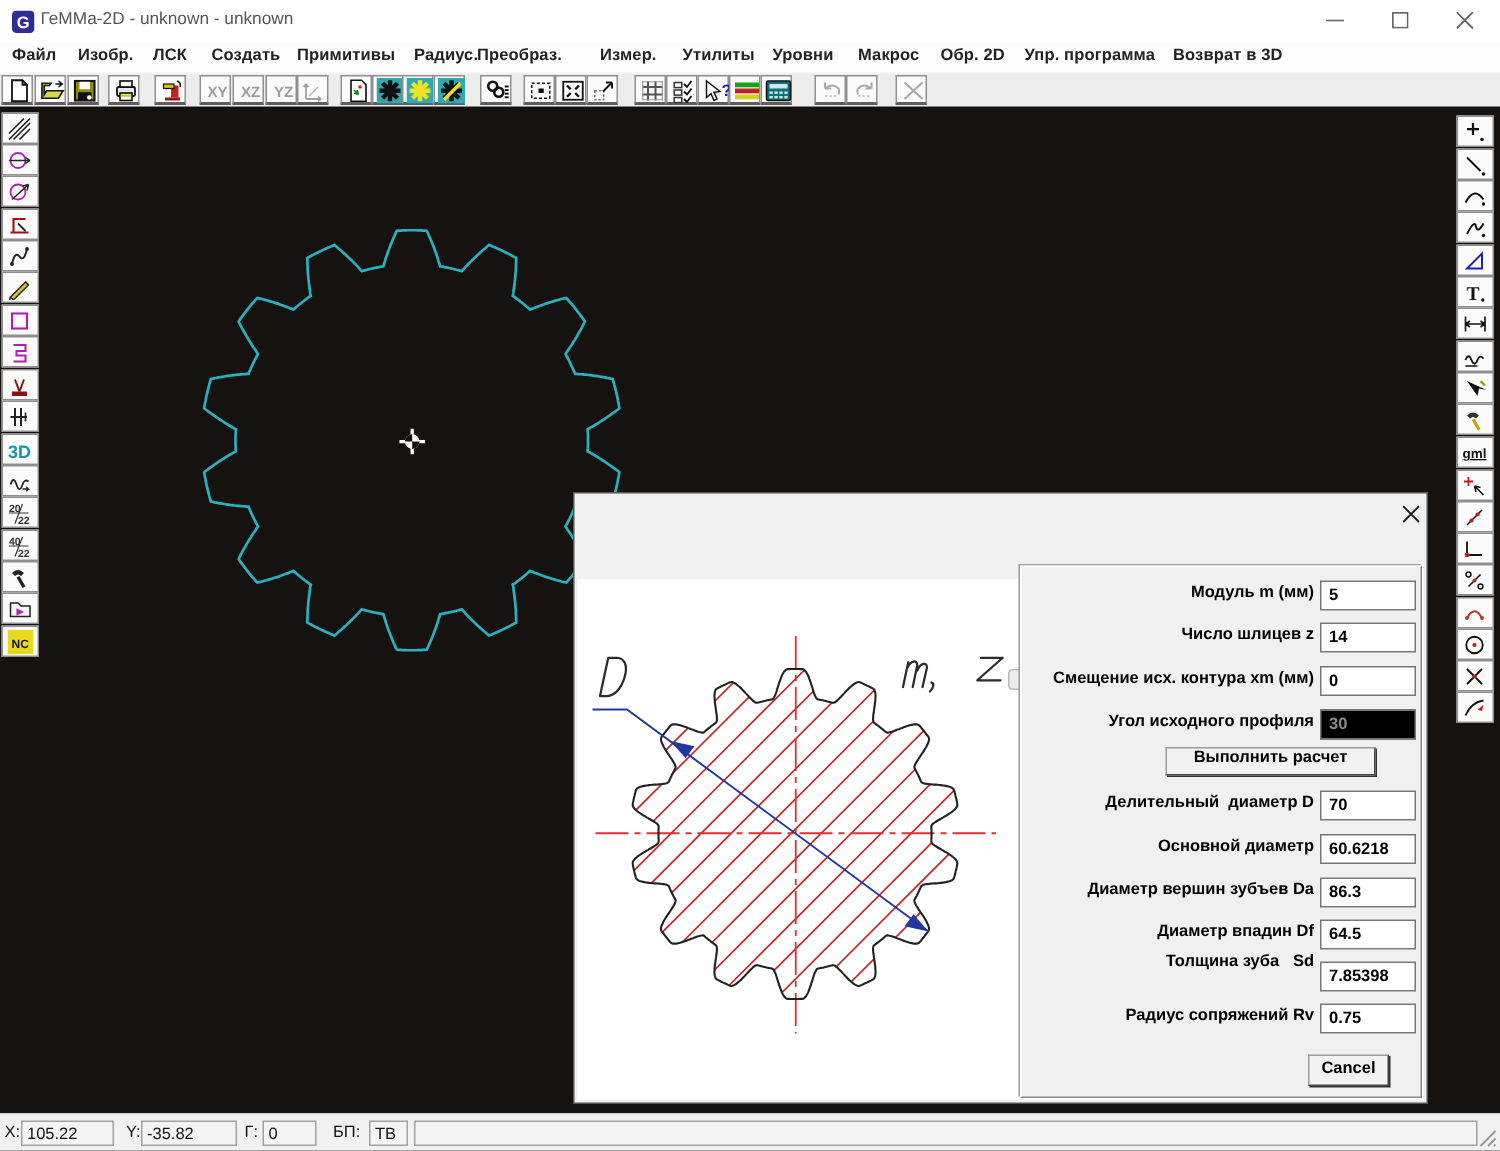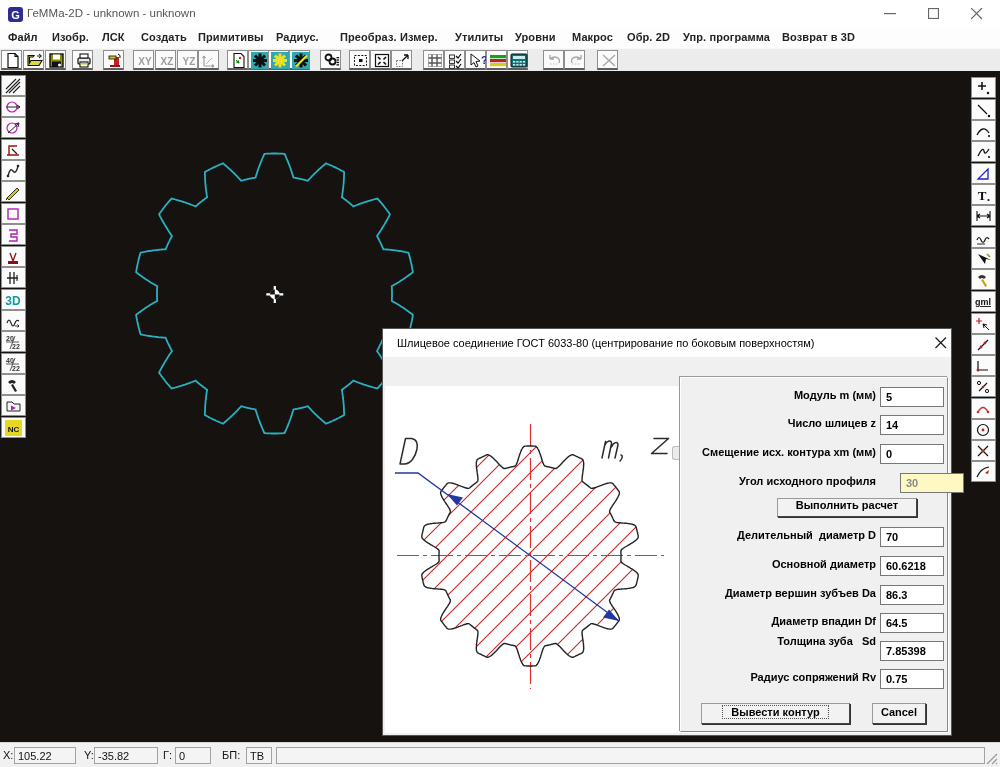--- a/index.html
+++ b/index.html
@@ -46,21 +46,21 @@
     </svg>
 </div>
 
 <div class="abs" id="menubar">
     <div class="mi" style="left:8px">Файл</div>
 <div class="mi" style="left:52px">Изобр.</div>
 <div class="mi" style="left:102px">ЛСК</div>
 <div class="mi" style="left:141px">Создать</div>
 <div class="mi" style="left:198px">Примитивы</div>
 <div class="mi" style="left:276px">Радиус.</div>
-<div class="mi" style="left:340px">Преобраз.</div>
+<div class="mi" style="left:318px">Преобраз.</div>
 <div class="mi" style="left:400px">Измер.</div>
 <div class="mi" style="left:455px">Утилиты</div>
 <div class="mi" style="left:515px">Уровни</div>
 <div class="mi" style="left:572px">Макрос</div>
 <div class="mi" style="left:627px">Обр. 2D</div>
 <div class="mi" style="left:683px">Упр. программа</div>
 <div class="mi" style="left:782px">Возврат в 3D</div>
   </div>
 
 <div class="abs" id="toolbar">
@@ -460,23 +460,20 @@
     </div>
 <div class="ltb" style="left:971px;top:390px">
       <svg width="17" height="16" viewBox="0 0 17 16">
         <path d="M2 13 Q6 4 14 3" fill="none" stroke="#111" stroke-width="1.2"></path>
         <path d="M10 9 l4 -3 -1 4 z" fill="#c02020"></path>
       </svg>
     </div>
 </div>
 
 <div class="abs" id="dlg">
-  <div id="dlg-title">
-      <span>Шлицевое соединение ГОСТ 6033-80 (центрирование по боковым поверхностям)</span>
-    </div>
   <svg class="abs" style="left:552px;top:8px" width="12" height="12">
       <path d="M0.5 0.5 L11 11 M11 0.5 L0.5 11" stroke="#1a1a1a" stroke-width="1.2"></path>
     </svg>
   <div id="draw">
     <svg width="296" height="347" viewBox="384 385 296 347">
       <defs>
           <clipPath id="gc">
             <path d="M529.0 445.0 L529.5 445.0 L530.0 445.0 L530.5 445.0 L531.0 445.0 L531.5 445.0 L532.0 445.0 L532.5 445.1 L532.9 445.1 L533.4 445.1 L533.9 445.1 L534.4 445.2 L534.9 445.4 L535.4 445.8 L535.8 446.3 L536.3 446.8 L536.7 447.5 L537.2 448.3 L537.6 449.1 L538.0 450.0 L538.4 451.0 L538.7 452.0 L539.1 453.0 L539.5 454.0 L539.8 455.1 L540.1 456.1 L540.5 457.2 L540.8 458.2 L541.1 459.2 L541.4 460.2 L541.7 461.1 L542.0 461.9 L542.3 462.7 L542.7 463.4 L543.0 464.0 L543.3 464.5 L543.7 464.9 L544.1 465.2 L544.4 465.3 L544.8 465.4 L545.2 465.5 L545.7 465.5 L546.1 465.6 L546.5 465.7 L546.9 465.8 L547.3 465.8 L547.7 465.9 L548.1 466.0 L548.5 466.1 L548.9 466.2 L549.2 466.3 L549.6 466.4 L550.0 466.5 L550.4 466.6 L550.8 466.7 L551.2 466.8 L551.6 466.9 L552.0 467.0 L552.4 467.1 L552.8 467.2 L553.2 467.3 L553.6 467.4 L554.0 467.5 L554.4 467.5 L554.9 467.5 L555.3 467.3 L555.9 467.0 L556.4 466.6 L557.0 466.1 L557.6 465.5 L558.3 464.9 L559.0 464.2 L559.7 463.5 L560.4 462.7 L561.1 461.9 L561.9 461.1 L562.6 460.3 L563.4 459.5 L564.2 458.7 L564.9 457.9 L565.7 457.2 L566.5 456.5 L567.2 455.9 L568.0 455.3 L568.7 454.8 L569.4 454.4 L570.0 454.1 L570.6 453.8 L571.2 453.7 L571.8 453.7 L572.2 453.9 L572.7 454.0 L573.1 454.2 L573.6 454.4 L574.0 454.6 L574.5 454.8 L574.9 455.1 L575.4 455.3 L575.8 455.5 L576.3 455.7 L576.7 455.9 L577.2 456.1 L577.6 456.3 L578.1 456.5 L578.5 456.8 L578.9 457.0 L579.4 457.2 L579.8 457.4 L580.3 457.7 L580.7 457.9 L581.1 458.1 L581.5 458.4 L581.9 458.8 L582.1 459.4 L582.3 460.0 L582.5 460.7 L582.6 461.5 L582.7 462.4 L582.7 463.3 L582.6 464.3 L582.6 465.3 L582.5 466.4 L582.4 467.5 L582.2 468.6 L582.1 469.7 L581.9 470.8 L581.8 471.9 L581.6 472.9 L581.5 474.0 L581.3 475.0 L581.2 475.9 L581.1 476.8 L581.1 477.6 L581.0 478.4 L581.1 479.1 L581.2 479.7 L581.3 480.2 L581.5 480.6 L581.8 480.9 L582.2 481.1 L582.5 481.4 L582.8 481.6 L583.1 481.9 L583.5 482.1 L583.8 482.4 L584.1 482.6 L584.5 482.8 L584.8 483.1 L585.1 483.3 L585.4 483.6 L585.7 483.9 L586.1 484.1 L586.4 484.4 L586.7 484.6 L587.0 484.9 L587.3 485.1 L587.6 485.4 L587.9 485.7 L588.3 485.9 L588.6 486.2 L588.9 486.5 L589.2 486.7 L589.5 487.0 L589.8 487.2 L590.3 487.4 L590.8 487.4 L591.4 487.3 L592.1 487.2 L592.8 487.0 L593.6 486.8 L594.5 486.5 L595.4 486.2 L596.3 485.8 L597.3 485.4 L598.3 485.1 L599.3 484.7 L600.4 484.3 L601.4 483.9 L602.5 483.5 L603.5 483.1 L604.5 482.8 L605.5 482.5 L606.4 482.3 L607.4 482.1 L608.2 481.9 L609.0 481.9 L609.7 481.9 L610.4 481.9 L611.0 482.1 L611.5 482.3 L611.8 482.6 L612.2 483.0 L612.5 483.4 L612.8 483.7 L613.1 484.1 L613.4 484.5 L613.8 484.9 L614.1 485.3 L614.4 485.6 L614.7 486.0 L615.0 486.4 L615.3 486.8 L615.6 487.2 L615.9 487.6 L616.2 488.0 L616.5 488.4 L616.8 488.8 L617.1 489.2 L617.4 489.5 L617.7 489.9 L618.0 490.3 L618.2 490.8 L618.3 491.3 L618.4 491.9 L618.3 492.6 L618.1 493.3 L617.9 494.0 L617.5 494.8 L617.1 495.7 L616.7 496.6 L616.2 497.5 L615.6 498.4 L615.1 499.3 L614.5 500.2 L613.9 501.1 L613.2 502.1 L612.6 503.0 L612.0 503.9 L611.4 504.7 L610.9 505.6 L610.4 506.4 L609.9 507.2 L609.5 507.9 L609.1 508.6 L608.9 509.2 L608.7 509.8 L608.6 510.3 L608.6 510.8 L608.7 511.2 L608.9 511.5 L609.1 511.9 L609.3 512.2 L609.5 512.6 L609.7 513.0 L609.9 513.3 L610.1 513.7 L610.3 514.1 L610.4 514.4 L610.6 514.8 L610.8 515.1 L611.0 515.5 L611.2 515.9 L611.3 516.3 L611.5 516.6 L611.7 517.0 L611.9 517.4 L612.0 517.7 L612.2 518.1 L612.4 518.5 L612.5 518.9 L612.7 519.2 L612.8 519.6 L613.0 520.0 L613.2 520.3 L613.6 520.6 L614.0 520.9 L614.6 521.1 L615.3 521.3 L616.0 521.5 L616.8 521.6 L617.7 521.7 L618.7 521.8 L619.7 521.9 L620.7 522.0 L621.8 522.1 L622.9 522.1 L624.0 522.2 L625.1 522.3 L626.2 522.4 L627.3 522.6 L628.3 522.7 L629.4 522.9 L630.3 523.1 L631.2 523.3 L632.1 523.5 L632.8 523.8 L633.5 524.1 L634.0 524.5 L634.5 524.9 L634.8 525.3 L635.0 525.7 L635.2 526.2 L635.3 526.7 L635.4 527.2 L635.5 527.6 L635.7 528.1 L635.8 528.6 L635.9 529.1 L636.0 529.6 L636.1 530.0 L636.2 530.5 L636.4 531.0 L636.5 531.5 L636.6 532.0 L636.7 532.5 L636.8 532.9 L636.9 533.4 L637.0 533.9 L637.1 534.4 L637.1 534.9 L637.2 535.4 L637.2 535.9 L637.1 536.4 L636.9 536.9 L636.5 537.5 L636.1 538.0 L635.5 538.6 L634.9 539.2 L634.1 539.8 L633.4 540.4 L632.5 541.0 L631.6 541.6 L630.7 542.2 L629.8 542.7 L628.8 543.3 L627.9 543.9 L626.9 544.4 L626.0 545.0 L625.1 545.5 L624.2 546.0 L623.4 546.5 L622.6 547.0 L621.9 547.5 L621.3 547.9 L620.8 548.4 L620.4 548.8 L620.1 549.3 L619.9 549.7 L619.9 550.1 L619.9 550.5 L619.9 550.9 L619.9 551.3 L619.9 551.7 L620.0 552.1 L620.0 552.5 L620.0 553.0 L620.0 553.4 L620.0 553.8 L620.0 554.2 L620.0 554.6 L620.0 555.0 L620.0 555.4 L620.0 555.8 L620.0 556.2 L620.0 556.6 L620.0 557.0 L620.0 557.5 L620.0 557.9 L619.9 558.3 L619.9 558.7 L619.9 559.1 L619.9 559.5 L619.9 559.9 L619.9 560.3 L620.1 560.7 L620.4 561.2 L620.8 561.6 L621.3 562.1 L621.9 562.5 L622.6 563.0 L623.4 563.5 L624.2 564.0 L625.1 564.5 L626.0 565.0 L626.9 565.6 L627.9 566.1 L628.8 566.7 L629.8 567.3 L630.7 567.8 L631.6 568.4 L632.5 569.0 L633.4 569.6 L634.1 570.2 L634.9 570.8 L635.5 571.4 L636.1 572.0 L636.5 572.5 L636.9 573.1 L637.1 573.6 L637.2 574.1 L637.2 574.6 L637.1 575.1 L637.1 575.6 L637.0 576.1 L636.9 576.6 L636.8 577.1 L636.7 577.5 L636.6 578.0 L636.5 578.5 L636.4 579.0 L636.2 579.5 L636.1 580.0 L636.0 580.4 L635.9 580.9 L635.8 581.4 L635.7 581.9 L635.5 582.4 L635.4 582.8 L635.3 583.3 L635.2 583.8 L635.0 584.3 L634.8 584.7 L634.5 585.1 L634.0 585.5 L633.5 585.9 L632.8 586.2 L632.1 586.5 L631.2 586.7 L630.3 586.9 L629.4 587.1 L628.3 587.3 L627.3 587.4 L626.2 587.6 L625.1 587.7 L624.0 587.8 L622.9 587.9 L621.8 587.9 L620.7 588.0 L619.7 588.1 L618.7 588.2 L617.7 588.3 L616.8 588.4 L616.0 588.5 L615.3 588.7 L614.6 588.9 L614.0 589.1 L613.6 589.4 L613.2 589.7 L613.0 590.0 L612.8 590.4 L612.7 590.8 L612.5 591.1 L612.4 591.5 L612.2 591.9 L612.0 592.3 L611.9 592.6 L611.7 593.0 L611.5 593.4 L611.3 593.7 L611.2 594.1 L611.0 594.5 L610.8 594.9 L610.6 595.2 L610.4 595.6 L610.3 595.9 L610.1 596.3 L609.9 596.7 L609.7 597.0 L609.5 597.4 L609.3 597.8 L609.1 598.1 L608.9 598.5 L608.7 598.8 L608.6 599.2 L608.6 599.7 L608.7 600.2 L608.9 600.8 L609.1 601.4 L609.5 602.1 L609.9 602.8 L610.4 603.6 L610.9 604.4 L611.4 605.3 L612.0 606.1 L612.6 607.0 L613.2 607.9 L613.9 608.9 L614.5 609.8 L615.1 610.7 L615.6 611.6 L616.2 612.5 L616.7 613.4 L617.1 614.3 L617.5 615.2 L617.9 616.0 L618.1 616.7 L618.3 617.4 L618.4 618.1 L618.3 618.7 L618.2 619.2 L618.0 619.7 L617.7 620.1 L617.4 620.5 L617.1 620.8 L616.8 621.2 L616.5 621.6 L616.2 622.0 L615.9 622.4 L615.6 622.8 L615.3 623.2 L615.0 623.6 L614.7 624.0 L614.4 624.4 L614.1 624.7 L613.8 625.1 L613.4 625.5 L613.1 625.9 L612.8 626.3 L612.5 626.6 L612.2 627.0 L611.8 627.4 L611.5 627.7 L611.0 627.9 L610.4 628.1 L609.7 628.1 L609.0 628.1 L608.2 628.1 L607.4 627.9 L606.4 627.7 L605.5 627.5 L604.5 627.2 L603.5 626.9 L602.5 626.5 L601.4 626.1 L600.4 625.7 L599.3 625.3 L598.3 624.9 L597.3 624.6 L596.3 624.2 L595.4 623.8 L594.5 623.5 L593.6 623.2 L592.8 623.0 L592.1 622.8 L591.4 622.7 L590.8 622.6 L590.3 622.6 L589.8 622.8 L589.5 623.0 L589.2 623.3 L588.9 623.5 L588.6 623.8 L588.3 624.1 L587.9 624.3 L587.6 624.6 L587.3 624.9 L587.0 625.1 L586.7 625.4 L586.4 625.6 L586.1 625.9 L585.7 626.1 L585.4 626.4 L585.1 626.7 L584.8 626.9 L584.5 627.2 L584.1 627.4 L583.8 627.6 L583.5 627.9 L583.1 628.1 L582.8 628.4 L582.5 628.6 L582.2 628.9 L581.8 629.1 L581.5 629.4 L581.3 629.8 L581.2 630.3 L581.1 630.9 L581.0 631.6 L581.1 632.4 L581.1 633.2 L581.2 634.1 L581.3 635.0 L581.5 636.0 L581.6 637.1 L581.8 638.1 L581.9 639.2 L582.1 640.3 L582.2 641.4 L582.4 642.5 L582.5 643.6 L582.6 644.7 L582.6 645.7 L582.7 646.7 L582.7 647.6 L582.6 648.5 L582.5 649.3 L582.3 650.0 L582.1 650.6 L581.9 651.2 L581.5 651.6 L581.1 651.9 L580.7 652.1 L580.3 652.3 L579.8 652.6 L579.4 652.8 L578.9 653.0 L578.5 653.2 L578.1 653.5 L577.6 653.7 L577.2 653.9 L576.7 654.1 L576.3 654.3 L575.8 654.5 L575.4 654.7 L574.9 654.9 L574.5 655.2 L574.0 655.4 L573.6 655.6 L573.1 655.8 L572.7 656.0 L572.2 656.1 L571.8 656.3 L571.2 656.3 L570.6 656.2 L570.0 655.9 L569.4 655.6 L568.7 655.2 L568.0 654.7 L567.2 654.1 L566.5 653.5 L565.7 652.8 L564.9 652.1 L564.2 651.3 L563.4 650.5 L562.6 649.7 L561.9 648.9 L561.1 648.1 L560.4 647.3 L559.7 646.5 L559.0 645.8 L558.3 645.1 L557.6 644.5 L557.0 643.9 L556.4 643.4 L555.9 643.0 L555.3 642.7 L554.9 642.5 L554.4 642.5 L554.0 642.5 L553.6 642.6 L553.2 642.7 L552.8 642.8 L552.4 642.9 L552.0 643.0 L551.6 643.1 L551.2 643.2 L550.8 643.3 L550.4 643.4 L550.0 643.5 L549.6 643.6 L549.2 643.7 L548.9 643.8 L548.5 643.9 L548.1 644.0 L547.7 644.1 L547.3 644.2 L546.9 644.2 L546.5 644.3 L546.1 644.4 L545.7 644.5 L545.2 644.5 L544.8 644.6 L544.4 644.7 L544.1 644.8 L543.7 645.1 L543.3 645.5 L543.0 646.0 L542.7 646.6 L542.3 647.3 L542.0 648.1 L541.7 648.9 L541.4 649.8 L541.1 650.8 L540.8 651.8 L540.5 652.8 L540.1 653.9 L539.8 654.9 L539.5 656.0 L539.1 657.0 L538.7 658.0 L538.4 659.0 L538.0 660.0 L537.6 660.9 L537.2 661.7 L536.7 662.5 L536.3 663.2 L535.8 663.7 L535.4 664.2 L534.9 664.6 L534.4 664.8 L533.9 664.9 L533.4 664.9 L532.9 664.9 L532.5 664.9 L532.0 665.0 L531.5 665.0 L531.0 665.0 L530.5 665.0 L530.0 665.0 L529.5 665.0 L529.0 665.0 L528.5 665.0 L528.0 665.0 L527.5 665.0 L527.0 665.0 L526.5 665.0 L526.0 665.0 L525.5 664.9 L525.1 664.9 L524.6 664.9 L524.1 664.9 L523.6 664.8 L523.1 664.6 L522.6 664.2 L522.2 663.7 L521.7 663.2 L521.3 662.5 L520.8 661.7 L520.4 660.9 L520.0 660.0 L519.6 659.0 L519.3 658.0 L518.9 657.0 L518.5 656.0 L518.2 654.9 L517.9 653.9 L517.5 652.8 L517.2 651.8 L516.9 650.8 L516.6 649.8 L516.3 648.9 L516.0 648.1 L515.7 647.3 L515.3 646.6 L515.0 646.0 L514.7 645.5 L514.3 645.1 L513.9 644.8 L513.6 644.7 L513.2 644.6 L512.8 644.5 L512.3 644.5 L511.9 644.4 L511.5 644.3 L511.1 644.2 L510.7 644.2 L510.3 644.1 L509.9 644.0 L509.5 643.9 L509.1 643.8 L508.8 643.7 L508.4 643.6 L508.0 643.5 L507.6 643.4 L507.2 643.3 L506.8 643.2 L506.4 643.1 L506.0 643.0 L505.6 642.9 L505.2 642.8 L504.8 642.7 L504.4 642.6 L504.0 642.5 L503.6 642.5 L503.1 642.5 L502.7 642.7 L502.1 643.0 L501.6 643.4 L501.0 643.9 L500.4 644.5 L499.7 645.1 L499.0 645.8 L498.3 646.5 L497.6 647.3 L496.9 648.1 L496.1 648.9 L495.4 649.7 L494.6 650.5 L493.8 651.3 L493.1 652.1 L492.3 652.8 L491.5 653.5 L490.8 654.1 L490.0 654.7 L489.3 655.2 L488.6 655.6 L488.0 655.9 L487.4 656.2 L486.8 656.3 L486.2 656.3 L485.8 656.1 L485.3 656.0 L484.9 655.8 L484.4 655.6 L484.0 655.4 L483.5 655.2 L483.1 654.9 L482.6 654.7 L482.2 654.5 L481.7 654.3 L481.3 654.1 L480.8 653.9 L480.4 653.7 L479.9 653.5 L479.5 653.2 L479.1 653.0 L478.6 652.8 L478.2 652.6 L477.7 652.3 L477.3 652.1 L476.9 651.9 L476.5 651.6 L476.1 651.2 L475.9 650.6 L475.7 650.0 L475.5 649.3 L475.4 648.5 L475.3 647.6 L475.3 646.7 L475.4 645.7 L475.4 644.7 L475.5 643.6 L475.6 642.5 L475.8 641.4 L475.9 640.3 L476.1 639.2 L476.2 638.1 L476.4 637.1 L476.5 636.0 L476.7 635.0 L476.8 634.1 L476.9 633.2 L476.9 632.4 L477.0 631.6 L476.9 630.9 L476.8 630.3 L476.7 629.8 L476.5 629.4 L476.2 629.1 L475.8 628.9 L475.5 628.6 L475.2 628.4 L474.9 628.1 L474.5 627.9 L474.2 627.6 L473.9 627.4 L473.5 627.2 L473.2 626.9 L472.9 626.7 L472.6 626.4 L472.3 626.1 L471.9 625.9 L471.6 625.6 L471.3 625.4 L471.0 625.1 L470.7 624.9 L470.4 624.6 L470.1 624.3 L469.7 624.1 L469.4 623.8 L469.1 623.5 L468.8 623.3 L468.5 623.0 L468.2 622.8 L467.7 622.6 L467.2 622.6 L466.6 622.7 L465.9 622.8 L465.2 623.0 L464.4 623.2 L463.5 623.5 L462.6 623.8 L461.7 624.2 L460.7 624.6 L459.7 624.9 L458.7 625.3 L457.6 625.7 L456.6 626.1 L455.5 626.5 L454.5 626.9 L453.5 627.2 L452.5 627.5 L451.6 627.7 L450.6 627.9 L449.8 628.1 L449.0 628.1 L448.3 628.1 L447.6 628.1 L447.0 627.9 L446.5 627.7 L446.2 627.4 L445.8 627.0 L445.5 626.6 L445.2 626.3 L444.9 625.9 L444.6 625.5 L444.2 625.1 L443.9 624.7 L443.6 624.4 L443.3 624.0 L443.0 623.6 L442.7 623.2 L442.4 622.8 L442.1 622.4 L441.8 622.0 L441.5 621.6 L441.2 621.2 L440.9 620.8 L440.6 620.5 L440.3 620.1 L440.0 619.7 L439.8 619.2 L439.7 618.7 L439.6 618.1 L439.7 617.4 L439.9 616.7 L440.1 616.0 L440.5 615.2 L440.9 614.3 L441.3 613.4 L441.8 612.5 L442.4 611.6 L442.9 610.7 L443.5 609.8 L444.1 608.9 L444.8 607.9 L445.4 607.0 L446.0 606.1 L446.6 605.3 L447.1 604.4 L447.6 603.6 L448.1 602.8 L448.5 602.1 L448.9 601.4 L449.1 600.8 L449.3 600.2 L449.4 599.7 L449.4 599.2 L449.3 598.8 L449.1 598.5 L448.9 598.1 L448.7 597.8 L448.5 597.4 L448.3 597.0 L448.1 596.7 L447.9 596.3 L447.7 595.9 L447.6 595.6 L447.4 595.2 L447.2 594.9 L447.0 594.5 L446.8 594.1 L446.7 593.7 L446.5 593.4 L446.3 593.0 L446.1 592.6 L446.0 592.3 L445.8 591.9 L445.6 591.5 L445.5 591.1 L445.3 590.8 L445.2 590.4 L445.0 590.0 L444.8 589.7 L444.4 589.4 L444.0 589.1 L443.4 588.9 L442.7 588.7 L442.0 588.5 L441.2 588.4 L440.3 588.3 L439.3 588.2 L438.3 588.1 L437.3 588.0 L436.2 587.9 L435.1 587.9 L434.0 587.8 L432.9 587.7 L431.8 587.6 L430.7 587.4 L429.7 587.3 L428.6 587.1 L427.7 586.9 L426.8 586.7 L425.9 586.5 L425.2 586.2 L424.5 585.9 L424.0 585.5 L423.5 585.1 L423.2 584.7 L423.0 584.3 L422.8 583.8 L422.7 583.3 L422.6 582.8 L422.5 582.4 L422.3 581.9 L422.2 581.4 L422.1 580.9 L422.0 580.4 L421.9 580.0 L421.8 579.5 L421.6 579.0 L421.5 578.5 L421.4 578.0 L421.3 577.5 L421.2 577.1 L421.1 576.6 L421.0 576.1 L420.9 575.6 L420.9 575.1 L420.8 574.6 L420.8 574.1 L420.9 573.6 L421.1 573.1 L421.5 572.5 L421.9 572.0 L422.5 571.4 L423.1 570.8 L423.9 570.2 L424.6 569.6 L425.5 569.0 L426.4 568.4 L427.3 567.8 L428.2 567.3 L429.2 566.7 L430.1 566.1 L431.1 565.6 L432.0 565.0 L432.9 564.5 L433.8 564.0 L434.6 563.5 L435.4 563.0 L436.1 562.5 L436.7 562.1 L437.2 561.6 L437.6 561.2 L437.9 560.7 L438.1 560.3 L438.1 559.9 L438.1 559.5 L438.1 559.1 L438.1 558.7 L438.1 558.3 L438.0 557.9 L438.0 557.5 L438.0 557.0 L438.0 556.6 L438.0 556.2 L438.0 555.8 L438.0 555.4 L438.0 555.0 L438.0 554.6 L438.0 554.2 L438.0 553.8 L438.0 553.4 L438.0 553.0 L438.0 552.5 L438.0 552.1 L438.1 551.7 L438.1 551.3 L438.1 550.9 L438.1 550.5 L438.1 550.1 L438.1 549.7 L437.9 549.3 L437.6 548.8 L437.2 548.4 L436.7 547.9 L436.1 547.5 L435.4 547.0 L434.6 546.5 L433.8 546.0 L432.9 545.5 L432.0 545.0 L431.1 544.4 L430.1 543.9 L429.2 543.3 L428.2 542.7 L427.3 542.2 L426.4 541.6 L425.5 541.0 L424.6 540.4 L423.9 539.8 L423.1 539.2 L422.5 538.6 L421.9 538.0 L421.5 537.5 L421.1 536.9 L420.9 536.4 L420.8 535.9 L420.8 535.4 L420.9 534.9 L420.9 534.4 L421.0 533.9 L421.1 533.4 L421.2 532.9 L421.3 532.5 L421.4 532.0 L421.5 531.5 L421.6 531.0 L421.8 530.5 L421.9 530.0 L422.0 529.6 L422.1 529.1 L422.2 528.6 L422.3 528.1 L422.5 527.6 L422.6 527.2 L422.7 526.7 L422.8 526.2 L423.0 525.7 L423.2 525.3 L423.5 524.9 L424.0 524.5 L424.5 524.1 L425.2 523.8 L425.9 523.5 L426.8 523.3 L427.7 523.1 L428.6 522.9 L429.7 522.7 L430.7 522.6 L431.8 522.4 L432.9 522.3 L434.0 522.2 L435.1 522.1 L436.2 522.1 L437.3 522.0 L438.3 521.9 L439.3 521.8 L440.3 521.7 L441.2 521.6 L442.0 521.5 L442.7 521.3 L443.4 521.1 L444.0 520.9 L444.4 520.6 L444.8 520.3 L445.0 520.0 L445.2 519.6 L445.3 519.2 L445.5 518.9 L445.6 518.5 L445.8 518.1 L446.0 517.7 L446.1 517.4 L446.3 517.0 L446.5 516.6 L446.7 516.3 L446.8 515.9 L447.0 515.5 L447.2 515.1 L447.4 514.8 L447.6 514.4 L447.7 514.1 L447.9 513.7 L448.1 513.3 L448.3 513.0 L448.5 512.6 L448.7 512.2 L448.9 511.9 L449.1 511.5 L449.3 511.2 L449.4 510.8 L449.4 510.3 L449.3 509.8 L449.1 509.2 L448.9 508.6 L448.5 507.9 L448.1 507.2 L447.6 506.4 L447.1 505.6 L446.6 504.7 L446.0 503.9 L445.4 503.0 L444.8 502.1 L444.1 501.1 L443.5 500.2 L442.9 499.3 L442.4 498.4 L441.8 497.5 L441.3 496.6 L440.9 495.7 L440.5 494.8 L440.1 494.0 L439.9 493.3 L439.7 492.6 L439.6 491.9 L439.7 491.3 L439.8 490.8 L440.0 490.3 L440.3 489.9 L440.6 489.5 L440.9 489.2 L441.2 488.8 L441.5 488.4 L441.8 488.0 L442.1 487.6 L442.4 487.2 L442.7 486.8 L443.0 486.4 L443.3 486.0 L443.6 485.6 L443.9 485.3 L444.2 484.9 L444.6 484.5 L444.9 484.1 L445.2 483.7 L445.5 483.4 L445.8 483.0 L446.2 482.6 L446.5 482.3 L447.0 482.1 L447.6 481.9 L448.3 481.9 L449.0 481.9 L449.8 481.9 L450.6 482.1 L451.6 482.3 L452.5 482.5 L453.5 482.8 L454.5 483.1 L455.5 483.5 L456.6 483.9 L457.6 484.3 L458.7 484.7 L459.7 485.1 L460.7 485.4 L461.7 485.8 L462.6 486.2 L463.5 486.5 L464.4 486.8 L465.2 487.0 L465.9 487.2 L466.6 487.3 L467.2 487.4 L467.7 487.4 L468.2 487.2 L468.5 487.0 L468.8 486.7 L469.1 486.5 L469.4 486.2 L469.7 485.9 L470.1 485.7 L470.4 485.4 L470.7 485.1 L471.0 484.9 L471.3 484.6 L471.6 484.4 L471.9 484.1 L472.3 483.9 L472.6 483.6 L472.9 483.3 L473.2 483.1 L473.5 482.8 L473.9 482.6 L474.2 482.4 L474.5 482.1 L474.9 481.9 L475.2 481.6 L475.5 481.4 L475.8 481.1 L476.2 480.9 L476.5 480.6 L476.7 480.2 L476.8 479.7 L476.9 479.1 L477.0 478.4 L476.9 477.6 L476.9 476.8 L476.8 475.9 L476.7 475.0 L476.5 474.0 L476.4 472.9 L476.2 471.9 L476.1 470.8 L475.9 469.7 L475.8 468.6 L475.6 467.5 L475.5 466.4 L475.4 465.3 L475.4 464.3 L475.3 463.3 L475.3 462.4 L475.4 461.5 L475.5 460.7 L475.7 460.0 L475.9 459.4 L476.1 458.8 L476.5 458.4 L476.9 458.1 L477.3 457.9 L477.7 457.7 L478.2 457.4 L478.6 457.2 L479.1 457.0 L479.5 456.8 L479.9 456.5 L480.4 456.3 L480.8 456.1 L481.3 455.9 L481.7 455.7 L482.2 455.5 L482.6 455.3 L483.1 455.1 L483.5 454.8 L484.0 454.6 L484.4 454.4 L484.9 454.2 L485.3 454.0 L485.8 453.9 L486.2 453.7 L486.8 453.7 L487.4 453.8 L488.0 454.1 L488.6 454.4 L489.3 454.8 L490.0 455.3 L490.8 455.9 L491.5 456.5 L492.3 457.2 L493.1 457.9 L493.8 458.7 L494.6 459.5 L495.4 460.3 L496.1 461.1 L496.9 461.9 L497.6 462.7 L498.3 463.5 L499.0 464.2 L499.7 464.9 L500.4 465.5 L501.0 466.1 L501.6 466.6 L502.1 467.0 L502.7 467.3 L503.1 467.5 L503.6 467.5 L504.0 467.5 L504.4 467.4 L504.8 467.3 L505.2 467.2 L505.6 467.1 L506.0 467.0 L506.4 466.9 L506.8 466.8 L507.2 466.7 L507.6 466.6 L508.0 466.5 L508.4 466.4 L508.8 466.3 L509.1 466.2 L509.5 466.1 L509.9 466.0 L510.3 465.9 L510.7 465.8 L511.1 465.8 L511.5 465.7 L511.9 465.6 L512.3 465.5 L512.8 465.5 L513.2 465.4 L513.6 465.3 L513.9 465.2 L514.3 464.9 L514.7 464.5 L515.0 464.0 L515.3 463.4 L515.7 462.7 L516.0 461.9 L516.3 461.1 L516.6 460.2 L516.9 459.2 L517.2 458.2 L517.5 457.2 L517.9 456.1 L518.2 455.1 L518.5 454.0 L518.9 453.0 L519.3 452.0 L519.6 451.0 L520.0 450.0 L520.4 449.1 L520.8 448.3 L521.3 447.5 L521.7 446.8 L522.2 446.3 L522.6 445.8 L523.1 445.4 L523.6 445.2 L524.1 445.1 L524.6 445.1 L525.1 445.1 L525.5 445.1 L526.0 445.0 L526.5 445.0 L527.0 445.0 L527.5 445.0 L528.0 445.0 L528.5 445.0 L529.0 445.0 Z"></path>
           </clipPath>
         </defs>
@@ -562,35 +559,34 @@
   <div style="position:absolute;left:298px;top:57px;width:1px;height:347px;background:#b0b0b0"></div>
   <div style="position:absolute;left:289px;top:117px;width:10px;height:14px;background:#ececec;border:1px solid #bbb;border-right:none;border-radius:3px 0 0 3px"></div>
   <div id="panel">
       <div class="lbl" style="top:11px">Модуль m (мм)</div>
       <div class="fld" style="top:9px;">5</div>
 <div class="lbl" style="top:39px">Число шлицев z</div>
       <div class="fld" style="top:37px;">14</div>
 <div class="lbl" style="top:68px">Смещение исх. контура xm (мм)</div>
       <div class="fld" style="top:66px;">0</div>
 <div class="lbl" style="top:97px">Угол исходного профиля</div>
-      <div class="fld" style="top:95px;background:#fef9c3;color:#8a8a8a;margin-left:20px;">30</div>
+      <div class="fld" style="top:95px;background:#000000;color:#8a8a8a;">30</div>
 <div class="btn" style="left:96px;top:120px;width:140px;height:19px">Выполнить расчет</div>
 <div class="lbl" style="top:151px">Делительный&nbsp; диаметр D</div>
       <div class="fld" style="top:149px;">70</div>
 <div class="lbl" style="top:180px">Основной диаметр</div>
       <div class="fld" style="top:178px;">60.6218</div>
 <div class="lbl" style="top:209px">Диаметр вершин зубъев Da</div>
       <div class="fld" style="top:207px;">86.3</div>
 <div class="lbl" style="top:237px">Диаметр впадин Df</div>
       <div class="fld" style="top:235px;">64.5</div>
 <div class="lbl" style="top:257px">Толщина зуба&nbsp;&nbsp; Sd</div>
       <div class="fld" style="top:263px;">7.85398</div>
 <div class="lbl" style="top:293px">Радиус сопряжений Rv</div>
       <div class="fld" style="top:291px;">0.75</div>
-<div class="btn" style="left:20px;top:325px;width:149px;height:21px"><span style="display:inline-block;margin-top:1px;border:1px dotted #555;padding:0px 8px;">Вывести контур</span></div>
 <div class="btn" style="left:191px;top:325px;width:54px;height:21px;padding-top:2px">Cancel</div>
     </div>
 </div>
 
 <div class="abs" id="statusbar">
   <div class="sl" style="left:3px">X:</div>
     <div class="sf" style="left:14px;width:62px">105.22</div>
   <div class="sl" style="left:84px">Y:</div>
     <div class="sf" style="left:94px;width:64px">-35.82</div>
   <div class="sl" style="left:163px">Г:</div>

